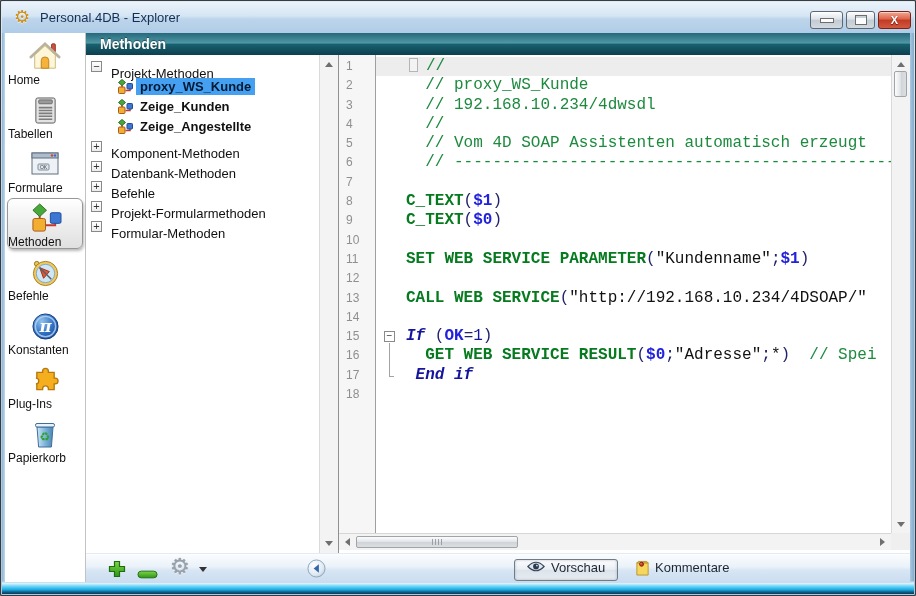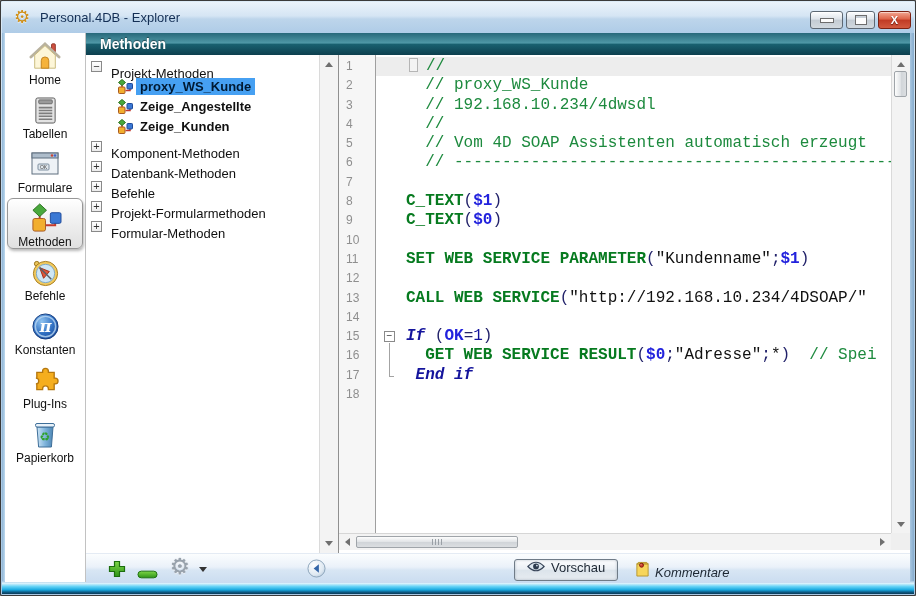--- a/index.html
+++ b/index.html
@@ -32,21 +32,21 @@
   .border-left{position:absolute;left:1px;top:32px;width:3px;bottom:14px;
     background:linear-gradient(90deg,#8fb4d4,#bcd9ef);}
   .border-right{position:absolute;right:1px;top:32px;width:7px;bottom:14px;
     background:linear-gradient(270deg,#86abcc,#c4ddf1);}
   .bottom-strip{position:absolute;left:1px;right:1px;bottom:1px;height:13px;
     background:linear-gradient(180deg,#a3c4df 0%,#ddf3fc 18%,#66d3f6 42%,#18a9e0 68%,#0d5a84 86%,#0a3a57 100%);}
   
   .sidebar{position:absolute;left:4px;top:32px;width:81px;bottom:13px;background:#fff;
     border-right:1px solid #c2c2c2;box-sizing:border-box;}
   .side-item{position:relative;width:76px;height:51px;margin:3px auto;border:1px solid transparent;
-    border-radius:6px;text-align:center;box-sizing:border-box;}
+    border-radius:6px;text-align:left;box-sizing:border-box;}
   .side-item.selected{background:linear-gradient(180deg,#ffffff,#ededed 55%,#e0e0e0);
     border-color:#979797;box-shadow:1px 2px 3px rgba(0,0,0,.28), inset 0 1px 0 #fff;}
   .side-icon{height:34px;display:flex;align-items:center;justify-content:center;padding-top:2px;}
   .side-label{font-size:12px;color:#111;}
   
   .header{position:absolute;left:85px;top:32px;width:824px;height:22px;box-sizing:border-box;
     background:linear-gradient(180deg,#27687a 0%,#4f98a6 45%,#19606f 52%,#0d3f4e 100%);
     color:#fff;font-weight:bold;font-size:14px;line-height:22px;padding-left:14px;
     text-shadow:0 -1px 1px rgba(0,0,0,.45);}
   
@@ -116,22 +116,22 @@
     background:linear-gradient(180deg,#fbfdfe 0%,#eaf1f9 45%,#d8e6f4 55%,#cadcf0 100%);}
   .tb-btn{position:absolute;}
   .gear-glyph{font-size:22px;color:#98a2ac;font-family:"DejaVu Sans",sans-serif;
     text-shadow:0 1px 1px rgba(255,255,255,.8), 0 0 1px #5a646e;line-height:22px;}
   .dd-arrow{position:absolute;left:113px;top:13px;width:0;height:0;
     border-left:4px solid transparent;border-right:4px solid transparent;border-top:5px solid #333;}
   .preview-btn{position:absolute;left:428px;top:5px;height:22px;display:flex;align-items:flex-start;gap:6px;
     padding:0 12px;box-sizing:border-box;border:1px solid #6f7b87;border-radius:3px;font-size:13px;color:#1d2733;
     background:linear-gradient(180deg,#fdfdfe,#eaeff4 45%,#dce4eb 52%,#e7ecf1);
     box-shadow:inset 0 0 3px rgba(90,110,130,.4);}
-  .comments-btn{position:absolute;left:549px;top:6px;height:20px;display:flex;align-items:flex-end;gap:5px;
-    font-size:13px;color:#1d2733;font-style:italic;}
+  .comments-btn{position:absolute;left:549px;top:6px;height:20px;display:flex;align-items:flex-start;gap:5px;
+    font-size:13px;color:#1d2733;}
 </style>
 </head>
 <body>
 
 <div class="window">
 
   <div class="titlebar">
     <span class="app-gear">⚙</span>
     <span class="title-text">Personal.4DB - Explorer</span>
     <div class="win-btn btn-min">
@@ -271,30 +271,30 @@
           </svg></span>
         <span class="child-label selected">proxy_WS_Kunde</span>
       </div>
       <div class="tree-row child">
         <span class="m-icon"><svg viewBox="0 0 16 16" width="16" height="16">
             <path d="M5 6 V8.5 M8.5 11.5 H13 V10" fill="none" stroke="#c23a2c" stroke-width="1.5"></path>
             <path d="M5 0.5 L8.5 3.5 L5 6.5 L1.5 3.5 Z" fill="#49a83c" stroke="#2c7320"></path>
             <rect x="1.5" y="8" width="6.5" height="6.5" rx="1" fill="#f2ae2e" stroke="#a85a22"></rect>
             <rect x="10" y="4.5" width="5.5" height="5.5" rx="0.8" fill="#3a78d4" stroke="#1f4a9a"></rect>
           </svg></span>
-        <span class="child-label">Zeige_Angestellte</span>
+        <span class="child-label">Zeige_Kunden</span>
       </div>
       <div class="tree-row child">
         <span class="m-icon"><svg viewBox="0 0 16 16" width="16" height="16">
             <path d="M5 6 V8.5 M8.5 11.5 H13 V10" fill="none" stroke="#c23a2c" stroke-width="1.5"></path>
             <path d="M5 0.5 L8.5 3.5 L5 6.5 L1.5 3.5 Z" fill="#49a83c" stroke="#2c7320"></path>
             <rect x="1.5" y="8" width="6.5" height="6.5" rx="1" fill="#f2ae2e" stroke="#a85a22"></rect>
             <rect x="10" y="4.5" width="5.5" height="5.5" rx="0.8" fill="#3a78d4" stroke="#1f4a9a"></rect>
           </svg></span>
-        <span class="child-label">Zeige_Kunden</span>
+        <span class="child-label">Zeige_Angestellte</span>
       </div>
       <div class="tree-row category">
         <span class="expand-box">+</span>
         <span class="cat-label">Komponent-Methoden</span>
       </div>
       <div class="tree-row category">
         <span class="expand-box">+</span>
         <span class="cat-label">Datenbank-Methoden</span>
       </div>
       <div class="tree-row category">

